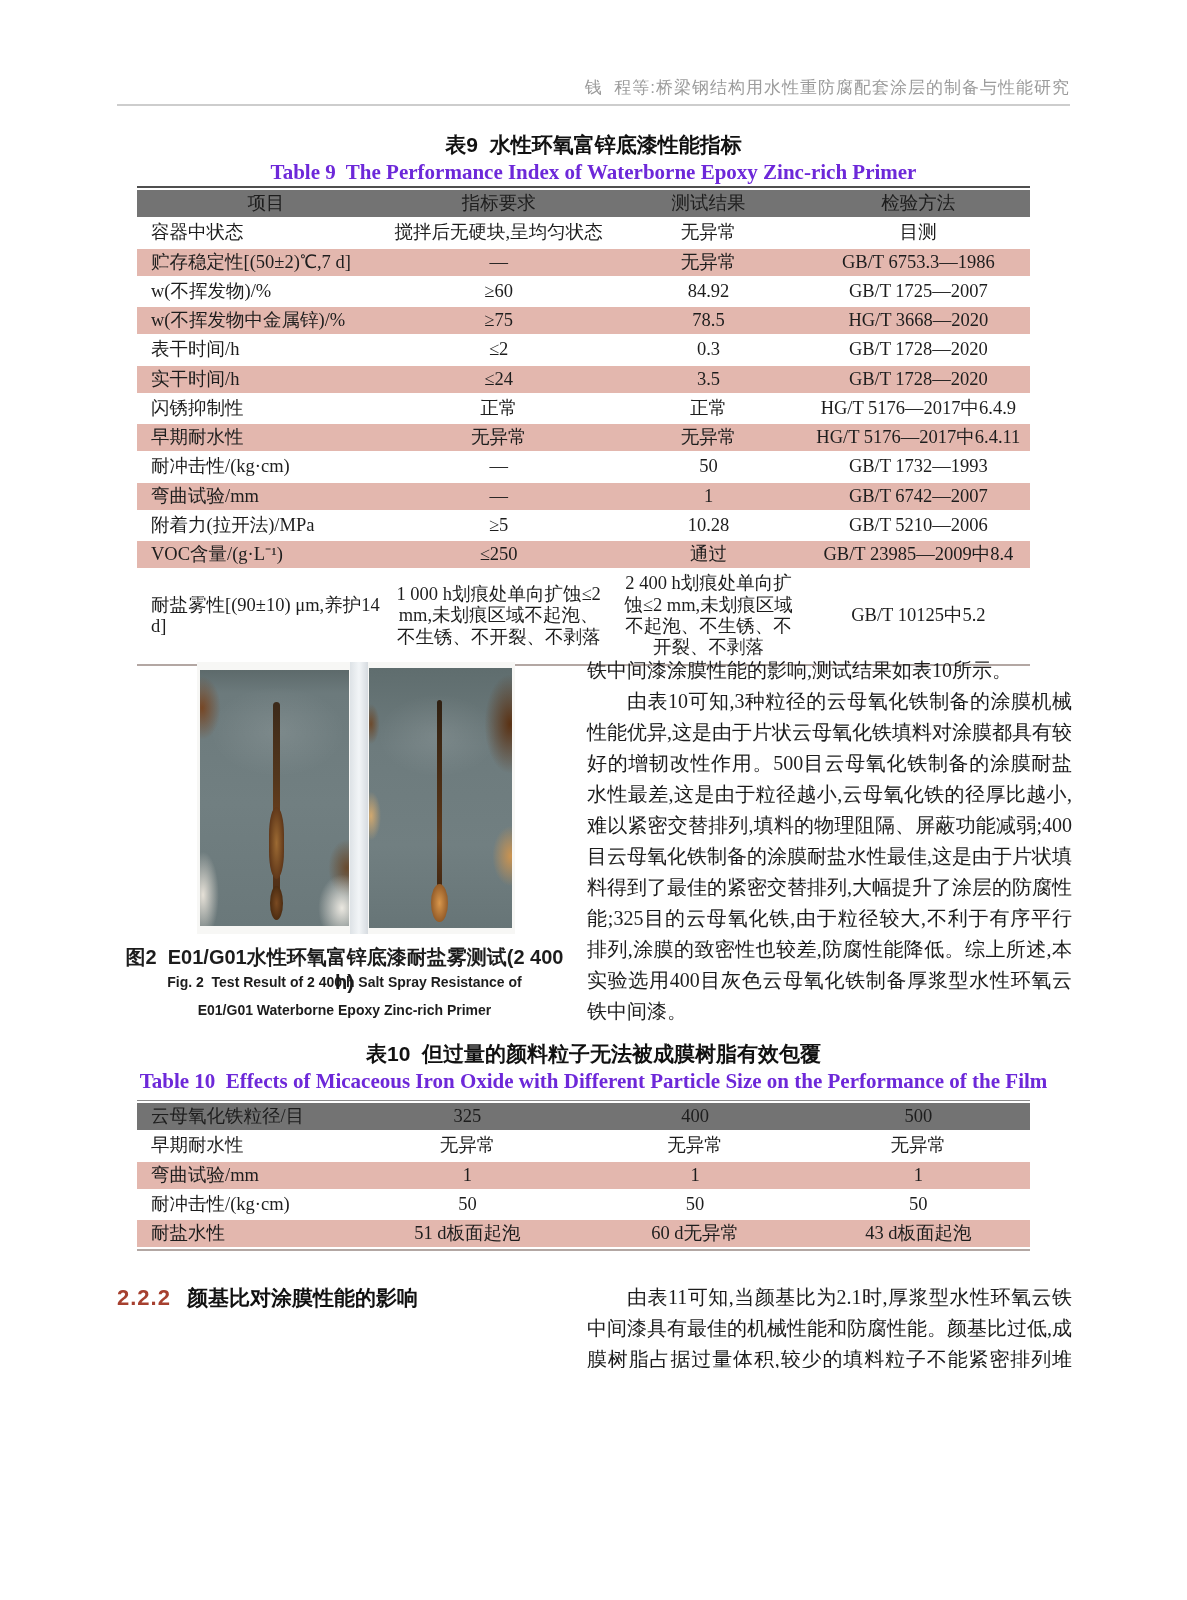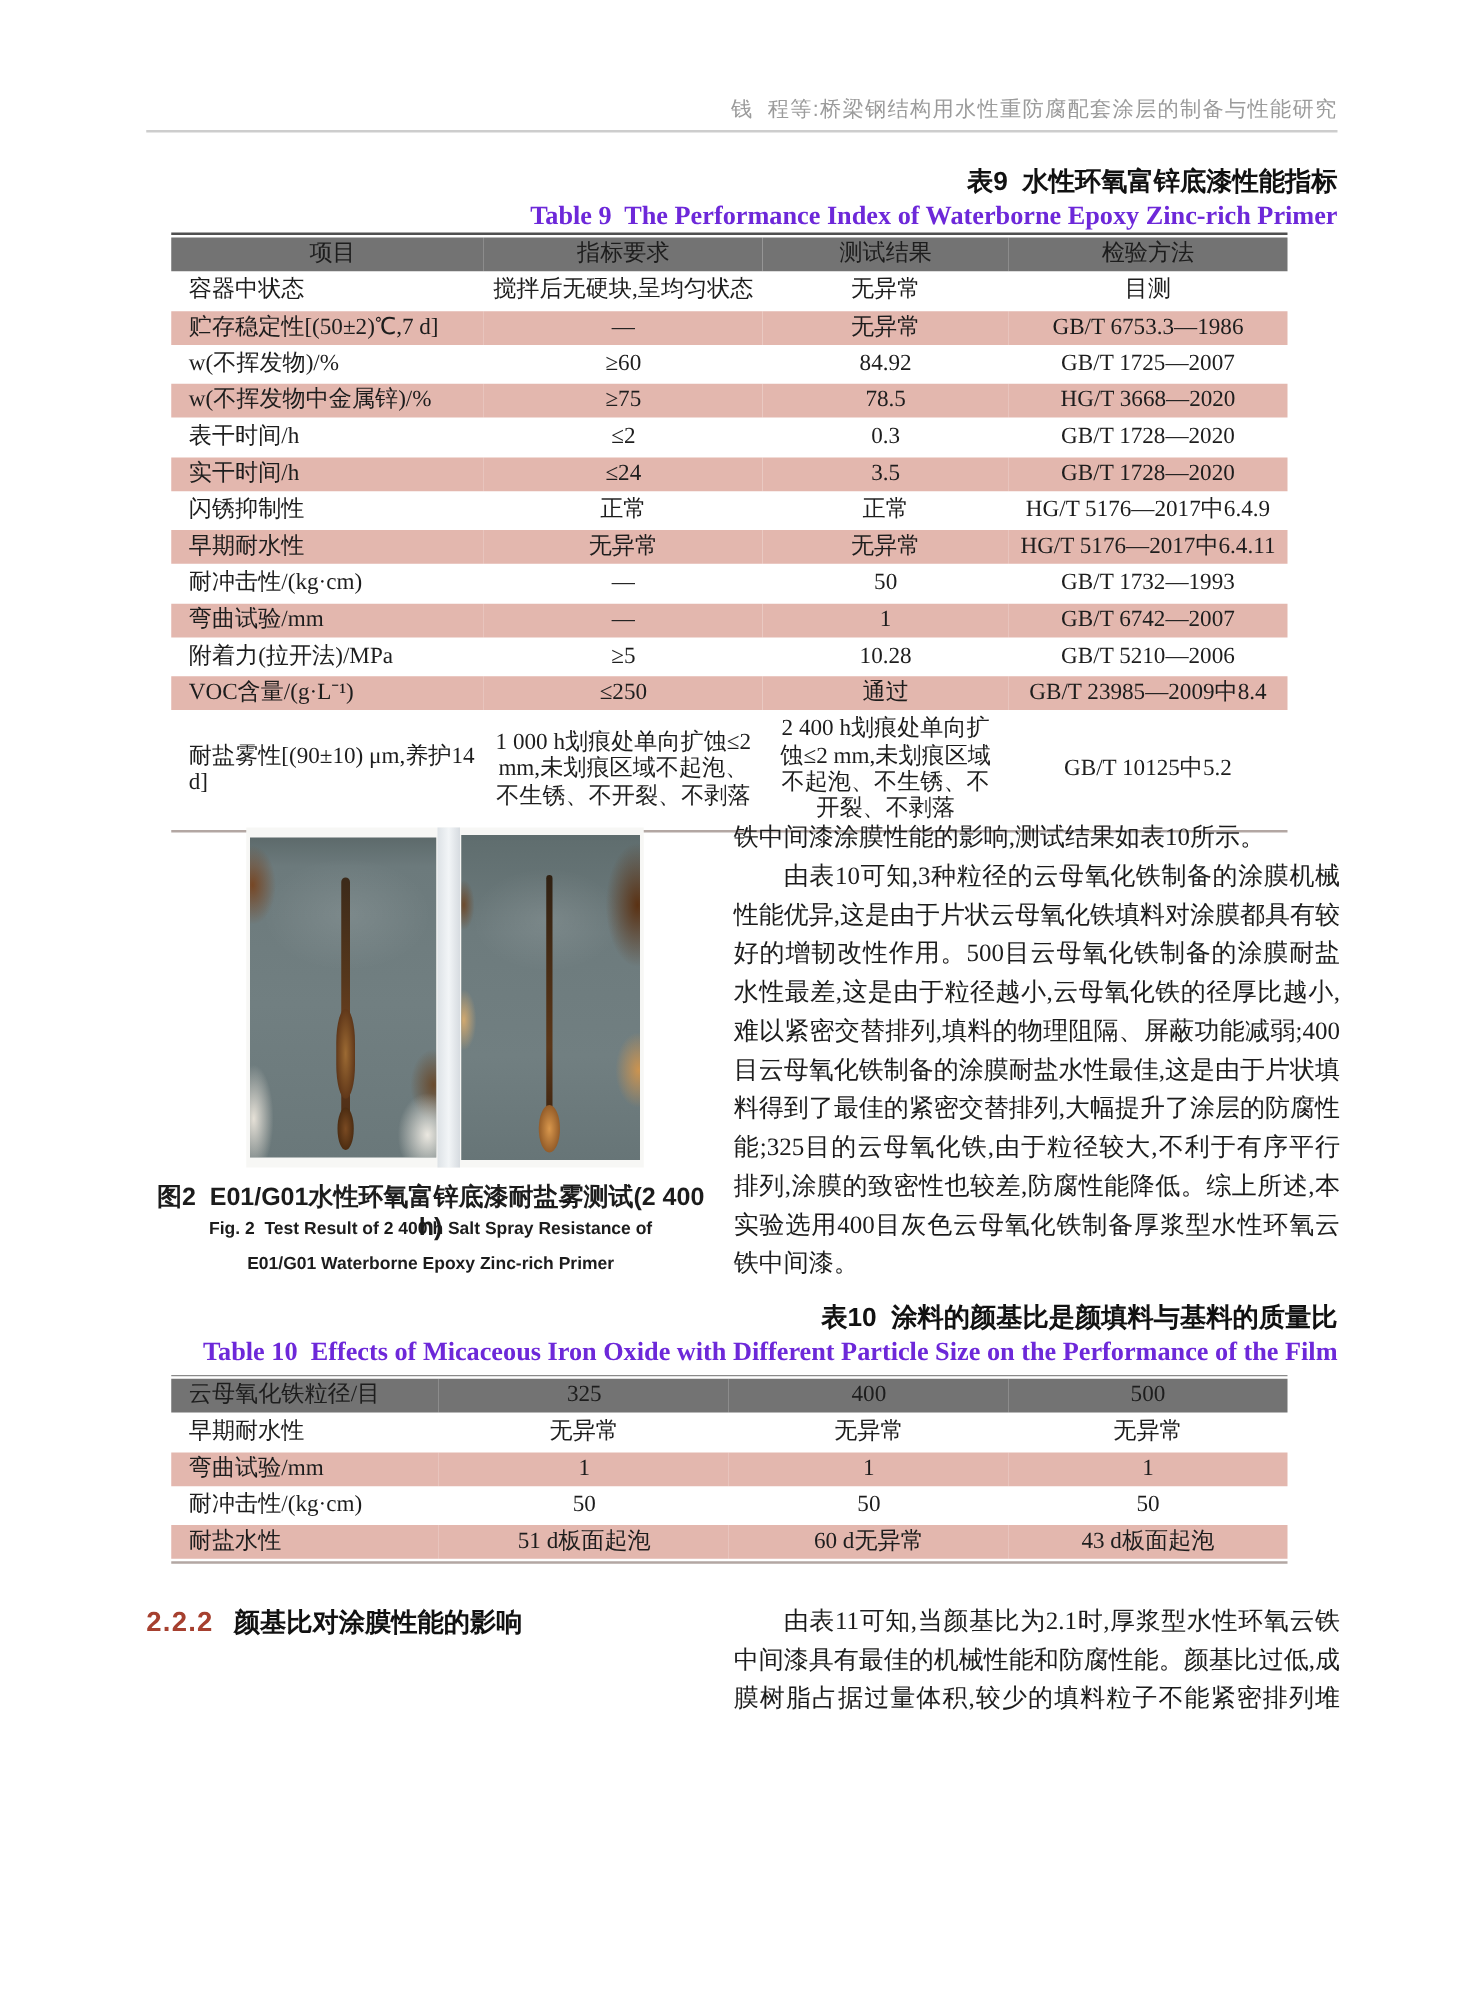--- a/index.html
+++ b/index.html
@@ -5,21 +5,21 @@
   html,body {margin:0; padding:0; background:#ffffff;}
   body {width:1187px; height:1600px; font-family:"Liberation Serif", serif; color:#1c1c1c;}
   .page {position:relative; width:1187px; height:1368px; background:#ffffff; overflow:hidden;}
 
   
   .running-header {position:absolute; top:76px; right:117px; font-size:17px; color:#9b9b9b;
     font-family:"Liberation Sans", sans-serif; letter-spacing:1px; white-space:pre-wrap;}
   .header-rule {position:absolute; top:104px; left:117px; width:953px; height:2px; background:#cdcdcd;}
 
   
-  .cap {position:absolute; left:117px; width:953px; text-align:right; white-space:pre-wrap;}
+  .cap {position:absolute; left:117px; width:953px; text-align:center; white-space:pre-wrap;}
   .cap-cn {font-family:"Liberation Sans", sans-serif; font-weight:bold; font-size:21px; color:#111;}
   .cap-en {font-family:"Liberation Serif", serif; font-weight:bold; font-size:21px; color:#6d28d9;}
 
   
   .tbl {position:absolute; left:137px; width:893px; border-collapse:separate; border-spacing:0 2px;
     font-size:18.5px; line-height:1.15; color:#1d1d1d;}
   .tbl td {padding:3px 6px; text-align:center; vertical-align:middle;}
   .tbl tr.header td {background:#737373;}
   .tbl tr.pink td {background:#e3b7ae;}
   .tbl tr.white td {background:transparent;}
@@ -205,21 +205,21 @@
 
   <div class="figcap figcap-cn" style="top:944px">图2  E01/G01水性环氧富锌底漆耐盐雾测试(2 400 h)</div>
   <div class="figcap figcap-en" style="top:974px">Fig. 2  Test Result of 2 400 h Salt Spray Resistance of</div>
   <div class="figcap figcap-en" style="top:1002px">E01/G01 Waterborne Epoxy Zinc-rich Primer</div>
 
   <div class="col col-right-top">
     <p>铁中间漆涂膜性能的影响,测试结果如表10所示。</p>
     <p class="indent">由表10可知,3种粒径的云母氧化铁制备的涂膜机械性能优异,这是由于片状云母氧化铁填料对涂膜都具有较好的增韧改性作用。500目云母氧化铁制备的涂膜耐盐水性最差,这是由于粒径越小,云母氧化铁的径厚比越小,难以紧密交替排列,填料的物理阻隔、屏蔽功能减弱;400目云母氧化铁制备的涂膜耐盐水性最佳,这是由于片状填料得到了最佳的紧密交替排列,大幅提升了涂层的防腐性能;325目的云母氧化铁,由于粒径较大,不利于有序平行排列,涂膜的致密性也较差,防腐性能降低。综上所述,本实验选用400目灰色云母氧化铁制备厚浆型水性环氧云铁中间漆。</p>
   </div>
 
-  <div class="cap cap-cn" style="top:1040px">表10  涂料的颜基比是颜填料与基料的质量比</div>
+  <div class="cap cap-cn" style="top:1040px">表10  但过量的颜料粒子无法被成膜树脂有效包覆</div>
   <div class="cap cap-en" style="top:1069px">Table 10  Effects of Micaceous Iron Oxide with Different Particle Size on the Performance of the Film</div>
 
   <table class="tbl tbl10">
     <colgroup>
       <col style="width:24%">
         <col style="width:26%">
         <col style="width:25%">
         <col style="width:25%">
     </colgroup>
     <tbody>

